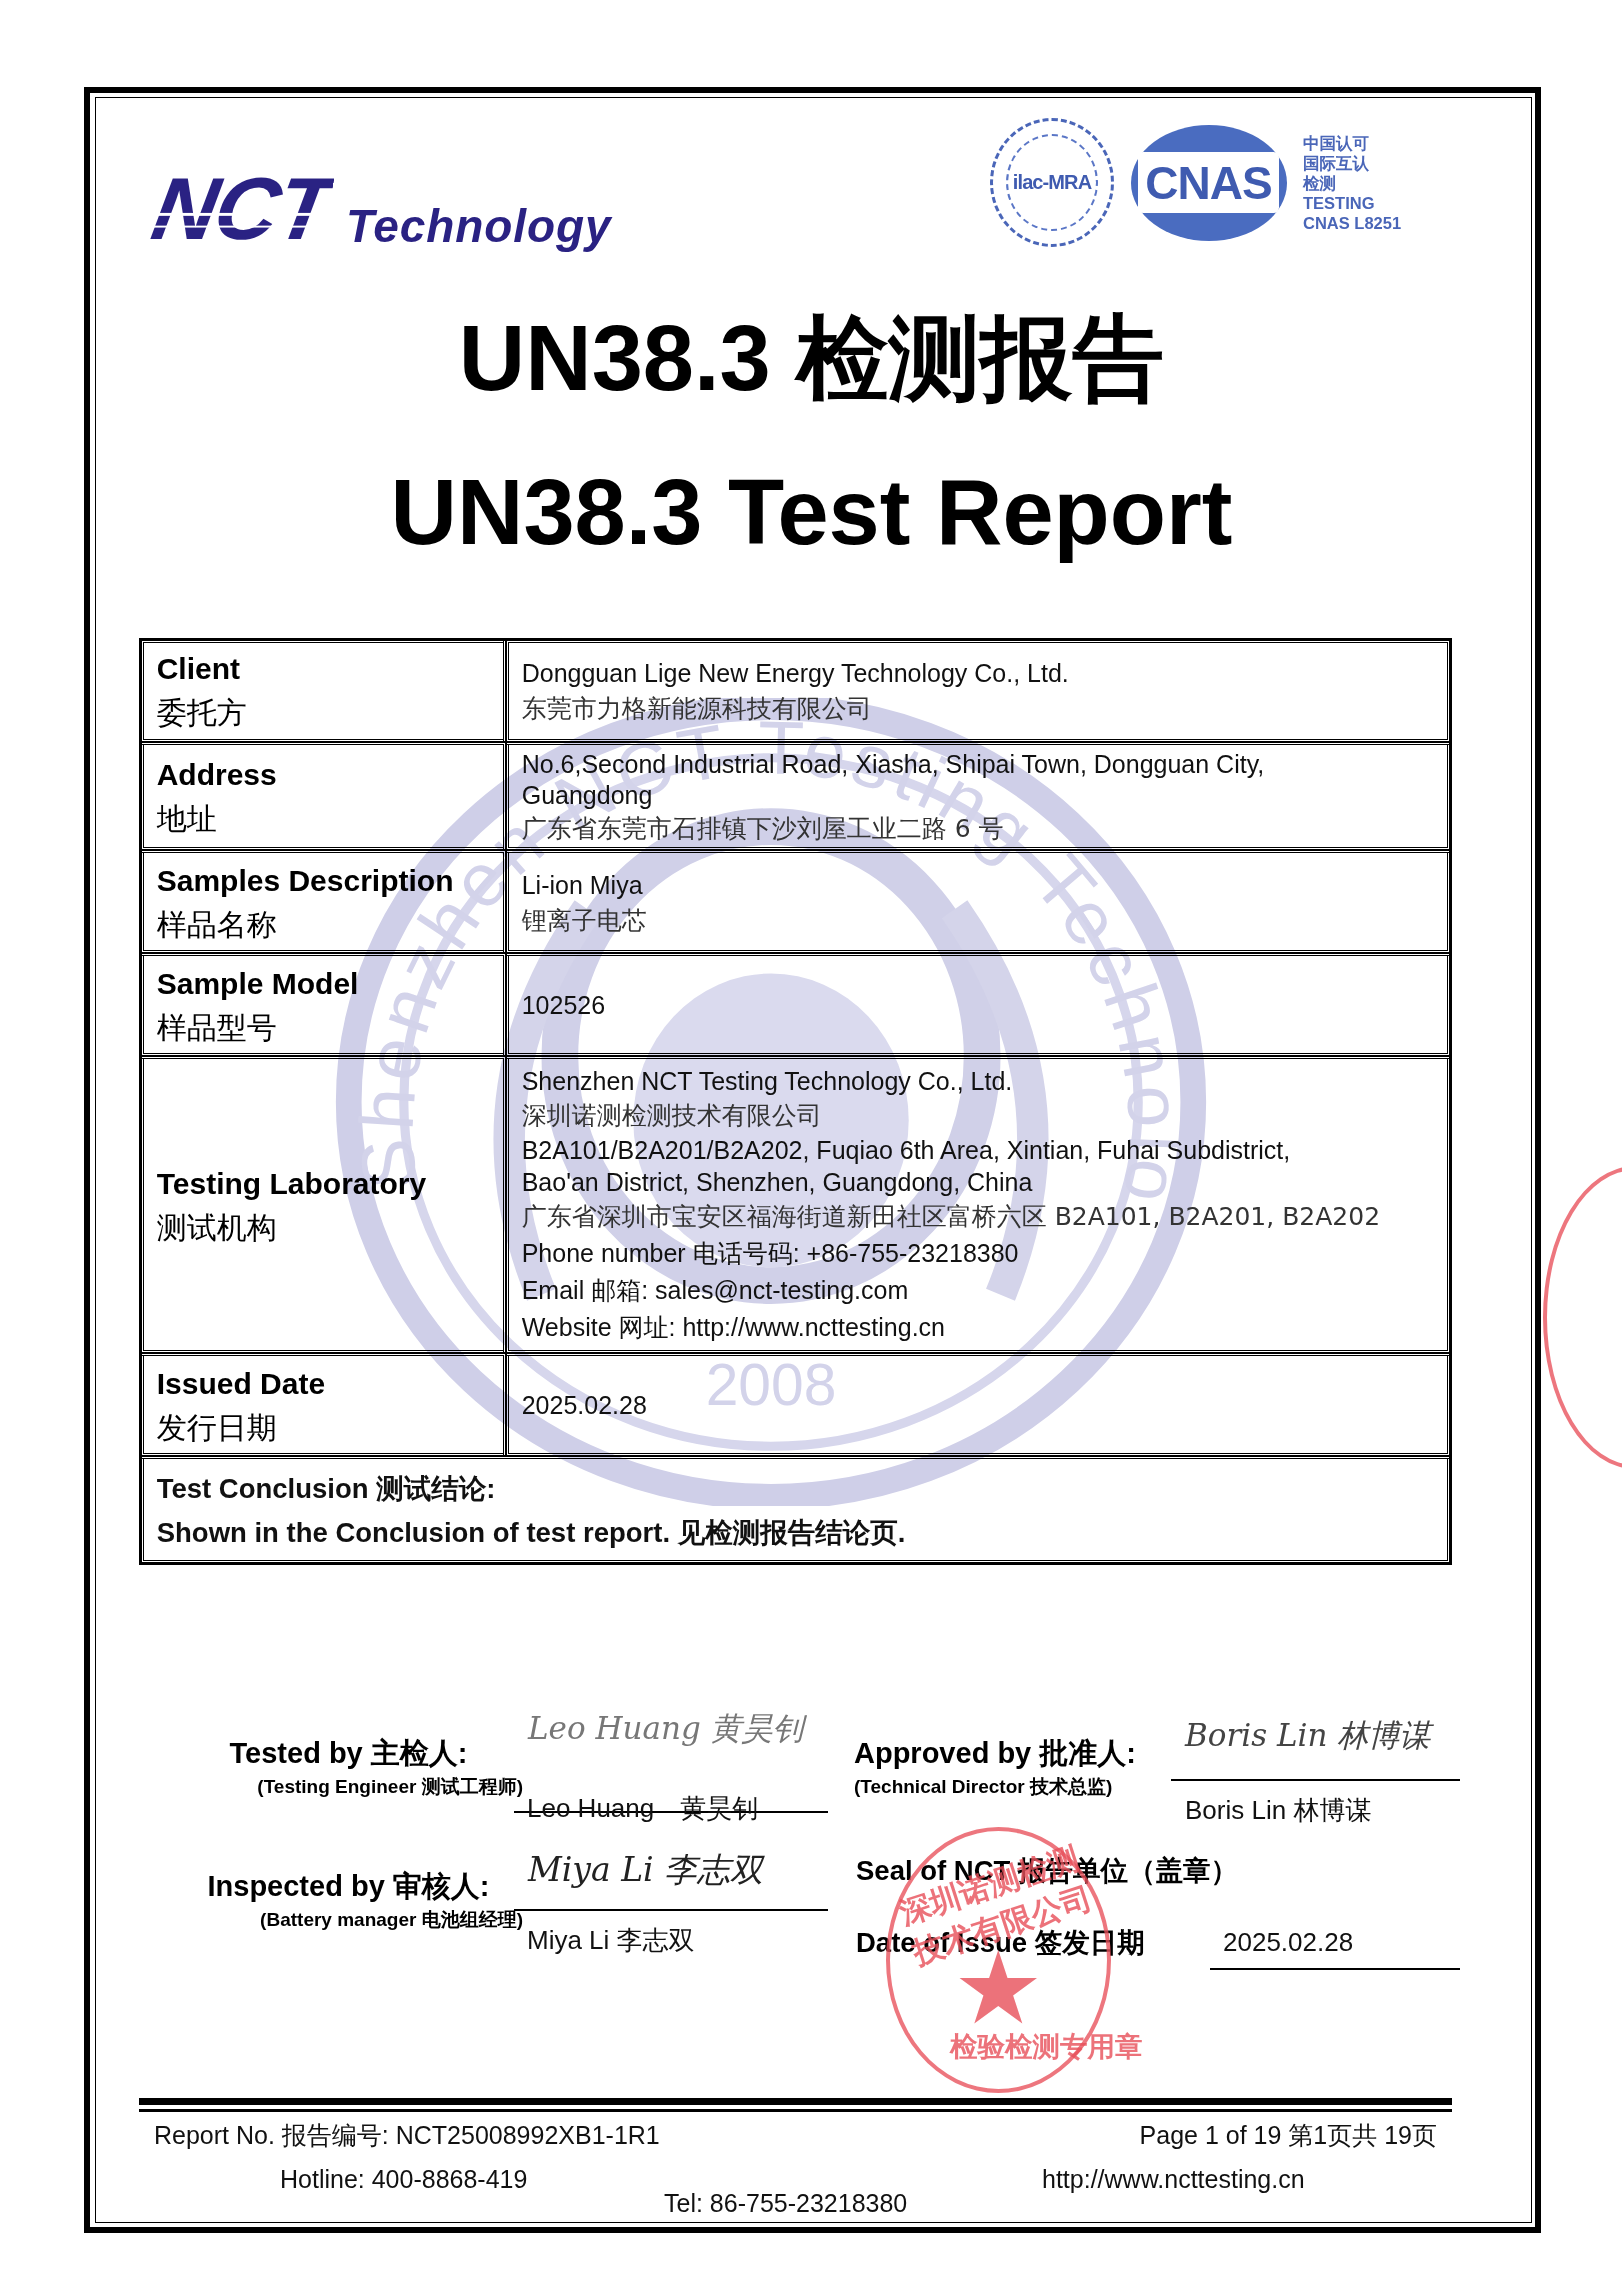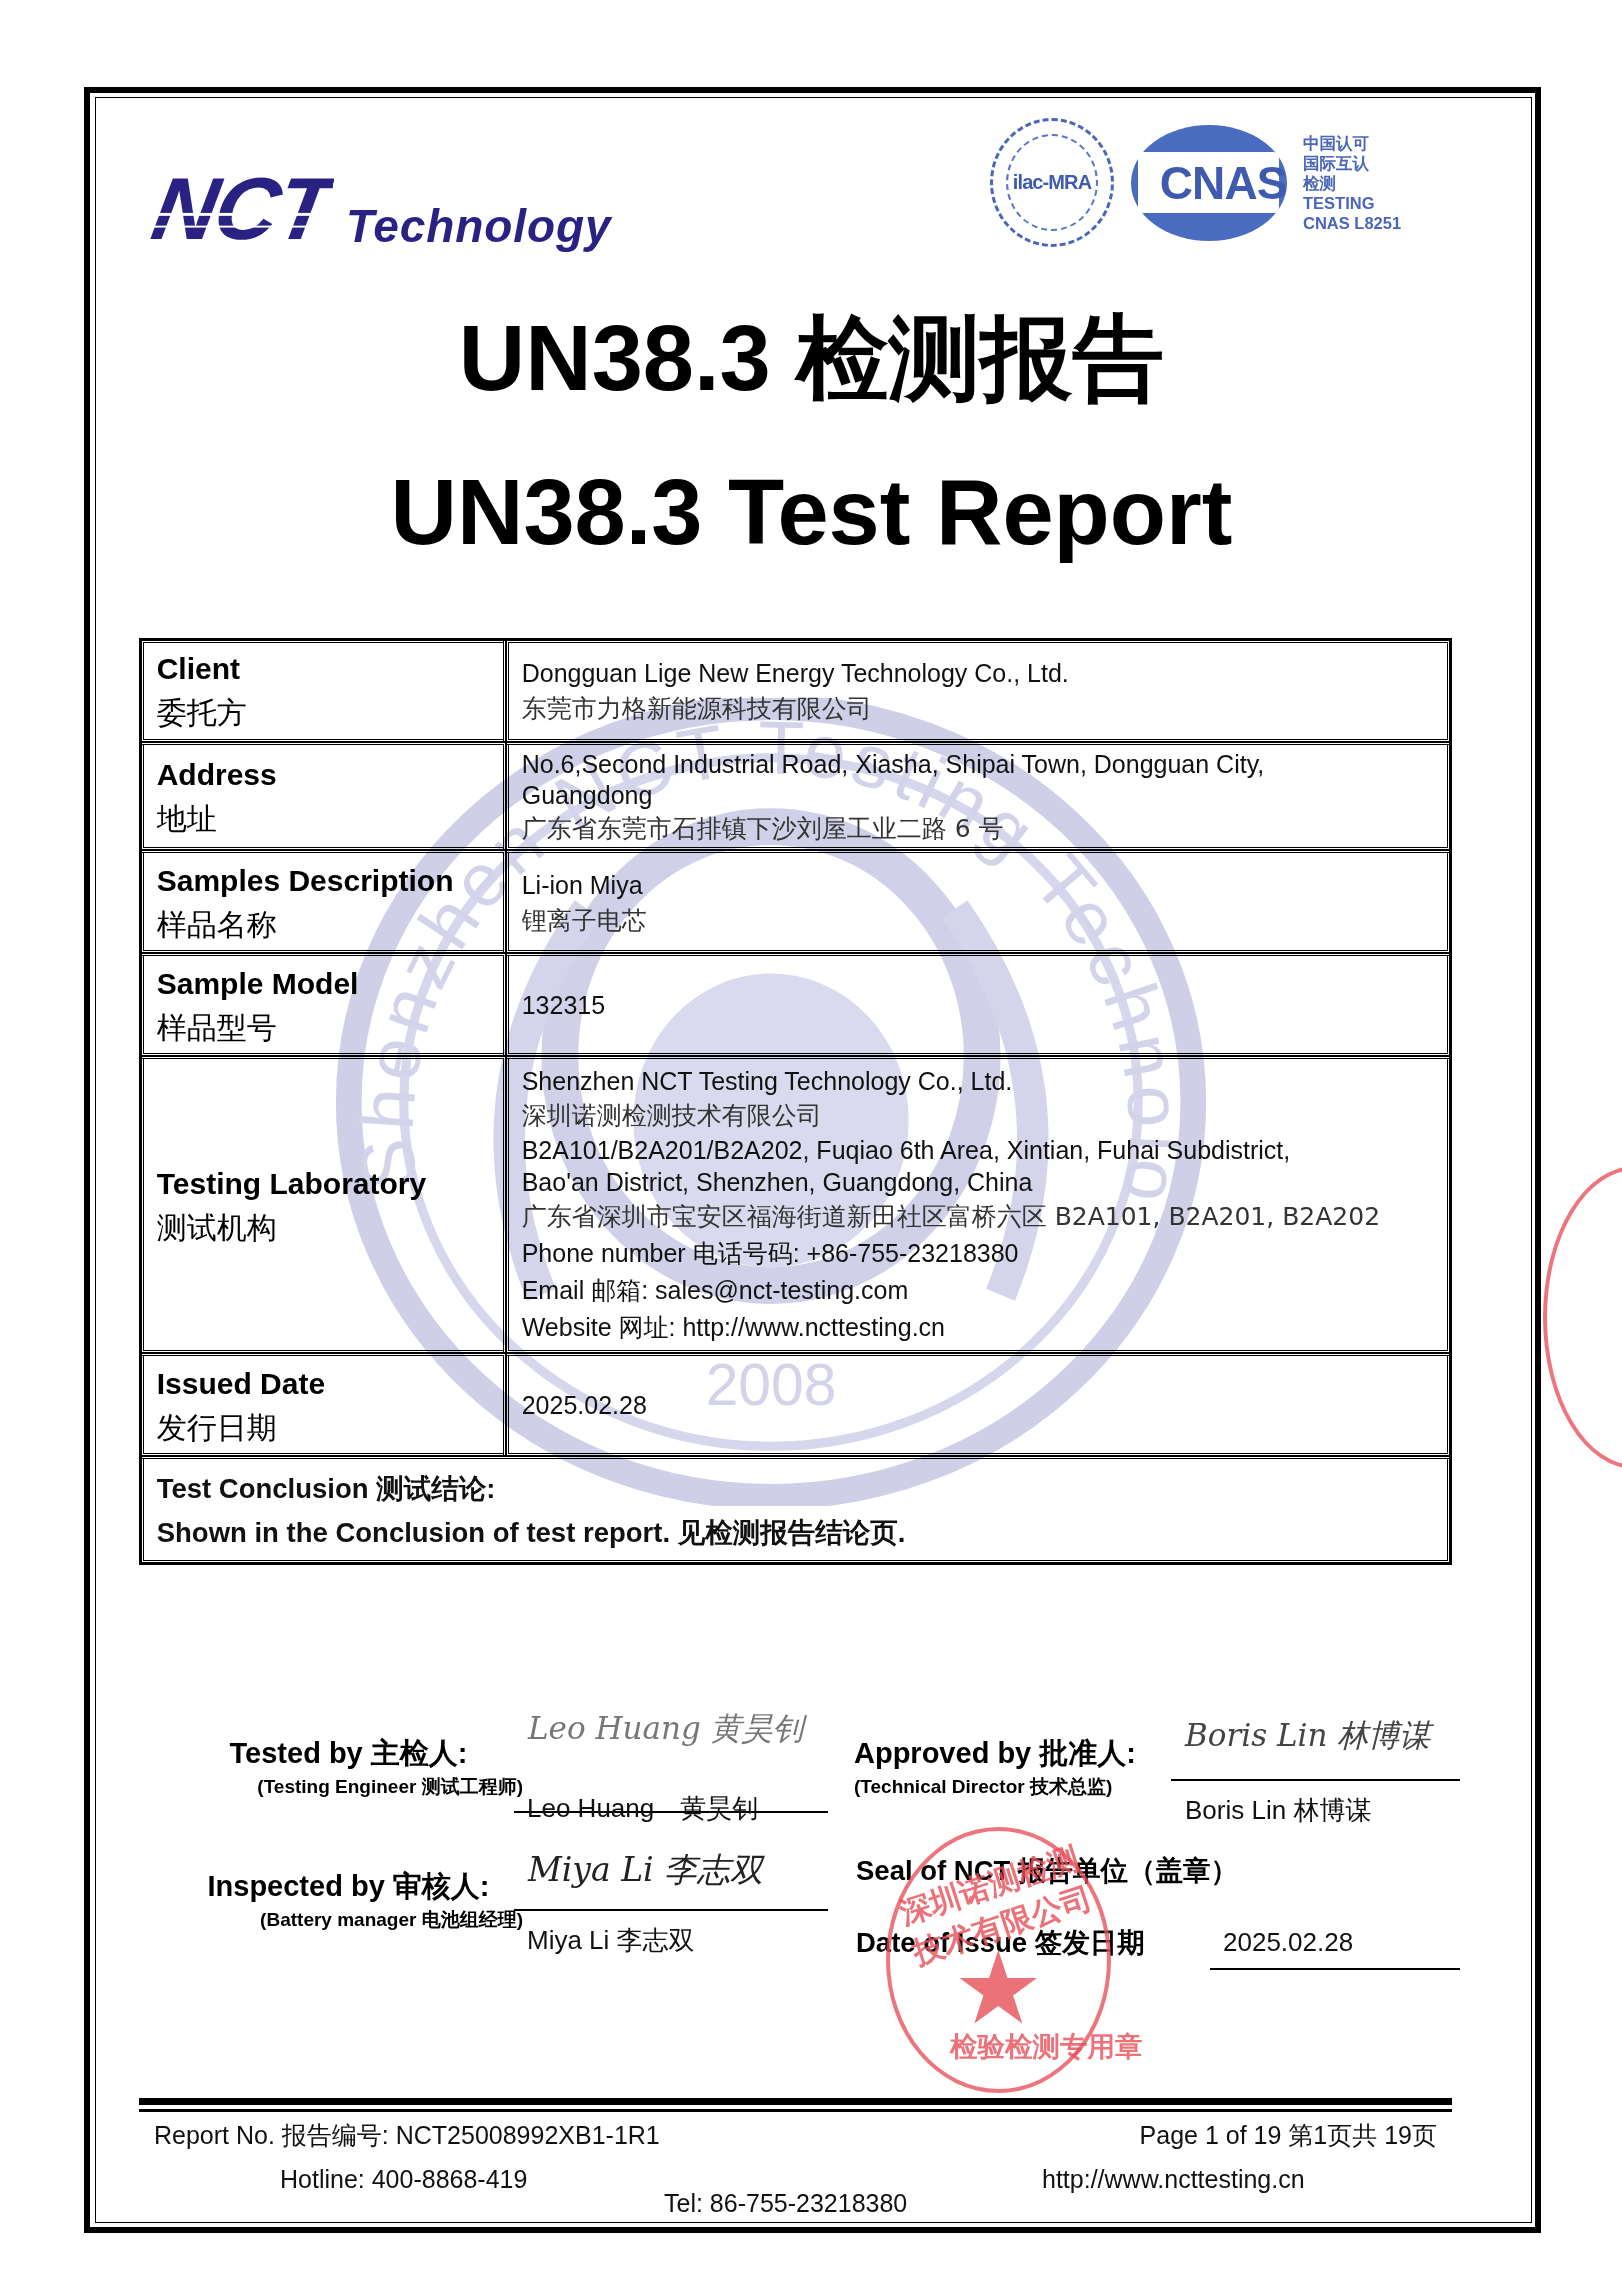--- a/index.html
+++ b/index.html
@@ -45,21 +45,21 @@
   .ilac::before {
     content: ""; position: absolute; inset: 13px; border-radius: 50%;
     border: 2.8px dashed #5a76c6;
   }
   .ilac span {
     position: relative; font-weight: 700; font-size: 20px; color: #3f5bb0; letter-spacing: -0.9px;
     background: #fff; padding: 0 1.8px; text-align: center;
   }
   .cnas {
     width: 156px; height: 116px; border-radius: 50%;
-    background: #4a6cc0; display: flex; align-items: center; justify-content: flex-end;
+    background: #4a6cc0; display: flex; align-items: center; justify-content: center;
     position: relative;
   }
   .cnas::before {
     content: ""; position: absolute; left: 7.3px; right: 7.3px; top: 27.5px; bottom: 27.5px;
     background: #fff; border-radius: 5.5px;
   }
   .cnas span {
     position: relative; font-weight: 700; font-size: 46px; color: #3f5bb0; font-family: "Liberation Sans", sans-serif; letter-spacing: -0.9px;
   }
   .accred-text {
@@ -199,21 +199,21 @@
         <div class="val">Li-ion Miya</div>
         <div class="val-cn">锂离子电芯</div>
       </td>
     </tr>
     <tr style="height:100px">
       <td class="label-cell">
         <div class="lbl-en">Sample Model</div>
         <div class="lbl-cn">样品型号</div>
       </td>
       <td class="value-cell">
-        <div class="val">132315</div>
+        <div class="val">102526</div>
       </td>
     </tr>
     <tr style="height:297px">
       <td class="label-cell">
         <div class="lbl-en">Testing Laboratory</div>
         <div class="lbl-cn">测试机构</div>
       </td>
       <td class="value-cell">
         <div class="val" style="line-height:32px">Shenzhen NCT Testing Technology Co., Ltd.</div>
         <div class="val-cn" style="line-height:37px">深圳诺测检测技术有限公司</div>

